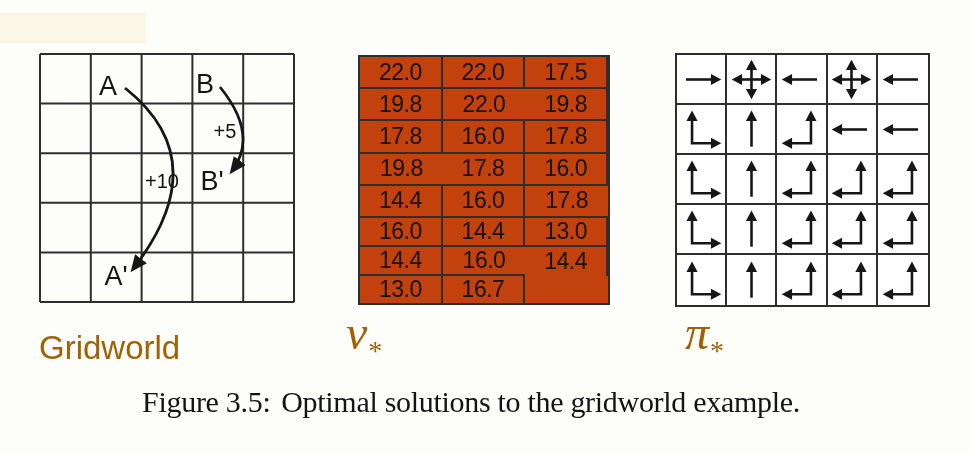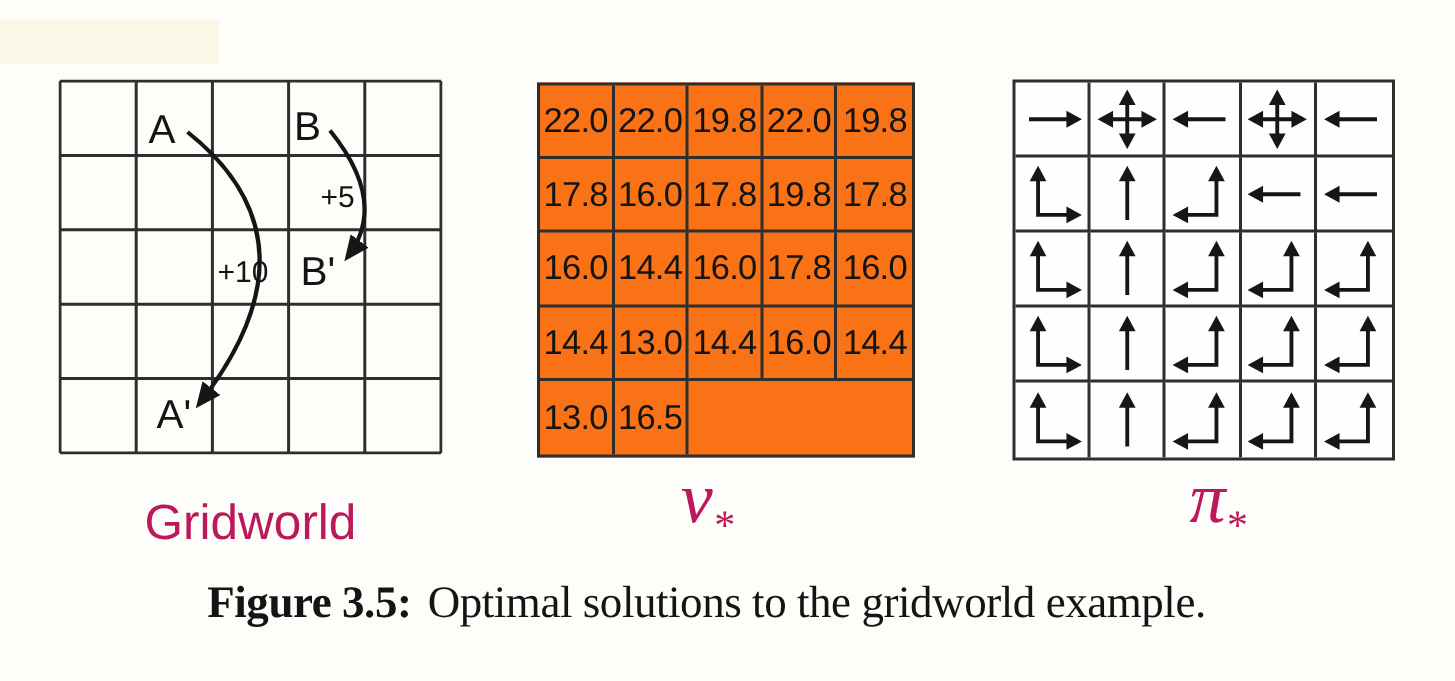--- a/index.html
+++ b/index.html
@@ -33,24 +33,24 @@
   .gw-reward-label {
     font-family: "Liberation Sans", sans-serif;
     font-size: 20px; fill: #141414; text-anchor: middle;
   }
 
   
   .value-grid {
     position: absolute; left: 358px; top: 55px;
     width: 252px; height: 250px;
     display: grid;
-    grid-template-columns: repeat(5, 1fr);
+    grid-template-columns: repeat(3, 1fr);
     grid-template-rows: repeat(5, 1fr);
     border: 2px solid #2e2e2e;
-    background: #f97316;
+    background: #c2410c;
     box-sizing: border-box;
   }
   .vcell {
     display: flex; align-items: center; justify-content: center;
     font-size: 23px; letter-spacing: -0.5px; color: #141414;
     border-right: 2px solid #2e2e2e;
     border-bottom: 2px solid #2e2e2e;
   }
   .vcell:nth-child(5n)  { border-right: none; }
   .vcell:nth-child(n+21){ border-bottom: none; }
@@ -73,21 +73,21 @@
   }
   .pcell:nth-child(5n)  { border-right: none; }
   .pcell:nth-child(n+21){ border-bottom: none; }
   .pglyph { width: 43px; height: 43px; }
   .pglyph line, .pglyph polyline {
     stroke: #161616; stroke-width: 3; fill: none; stroke-linejoin: miter;
   }
   .pglyph polygon { fill: #161616; stroke: none; }
 
   
-  .panel-label { position: absolute; text-align: center; color: #be185d; }
+  .panel-label { position: absolute; color: #a16207; }
   .gw-label {
     left: 39px; top: 331px; width: 256px;
     font-size: 33px; line-height: 1;
   }
   .math-label {
     font-family: "Liberation Serif", serif;
     font-size: 48px; line-height: 1;
   }
   .v-label  { left: 358px; top: 309px; width: 252px; transform: translateX(-12px); }
   .pi-label { left: 675px; top: 309px; width: 255px; transform: translateX(10px); }
@@ -95,21 +95,21 @@
   .math-sub  { font-size: 28px; vertical-align: -11px; margin-left: 1px; }
 
   
   .caption {
     position: absolute; left: 0; top: 384px; width: 970px;
     text-align: center; transform: translateX(-14px);
     font-family: "Liberation Serif", serif;
     font-size: 30px; letter-spacing: -0.3px; color: #141414;
     line-height: 36px;
   }
-  .caption-label { font-weight: bold; }
+  .caption-label { font-weight: normal; }
   .caption-text  { margin-left: 0.36em; }
 </style>
 </head>
 <body>
 
 <div class="page">
 
   <div class="scan-tint"></div>
 
   <svg class="gw-svg" viewBox="0 0 256 250">
@@ -125,40 +125,41 @@
     <text class="gw-cell-label" x="166" y="40">B</text>
     <text class="gw-cell-label" x="173" y="137">B'</text>
     <text class="gw-cell-label" x="77" y="232">A'</text>
     <text class="gw-reward-label" x="123" y="135">+10</text>
     <text class="gw-reward-label" x="186" y="85">+5</text>
   </svg>
 
   <div class="value-grid" id="value-grid">
       <div class="vcell">22.0</div>
       <div class="vcell">22.0</div>
+      <div class="vcell">17.5</div>
       <div class="vcell">19.8</div>
       <div class="vcell">22.0</div>
       <div class="vcell">19.8</div>
       <div class="vcell">17.8</div>
       <div class="vcell">16.0</div>
       <div class="vcell">17.8</div>
       <div class="vcell">19.8</div>
       <div class="vcell">17.8</div>
       <div class="vcell">16.0</div>
       <div class="vcell">14.4</div>
       <div class="vcell">16.0</div>
       <div class="vcell">17.8</div>
       <div class="vcell">16.0</div>
       <div class="vcell">14.4</div>
       <div class="vcell">13.0</div>
       <div class="vcell">14.4</div>
       <div class="vcell">16.0</div>
       <div class="vcell">14.4</div>
       <div class="vcell">13.0</div>
-      <div class="vcell">16.5</div>
+      <div class="vcell">16.7</div>
     </div>
 
   <div class="policy-grid" id="policy-grid">
       <div class="pcell">
         <svg class="pglyph" viewBox="0 0 50 50">
           <line x1="7" y1="25" x2="37" y2="25"></line>
           <polygon points="36,18.5 48,25 36,31.5"></polygon>
         </svg>
       </div>
       <div class="pcell">

